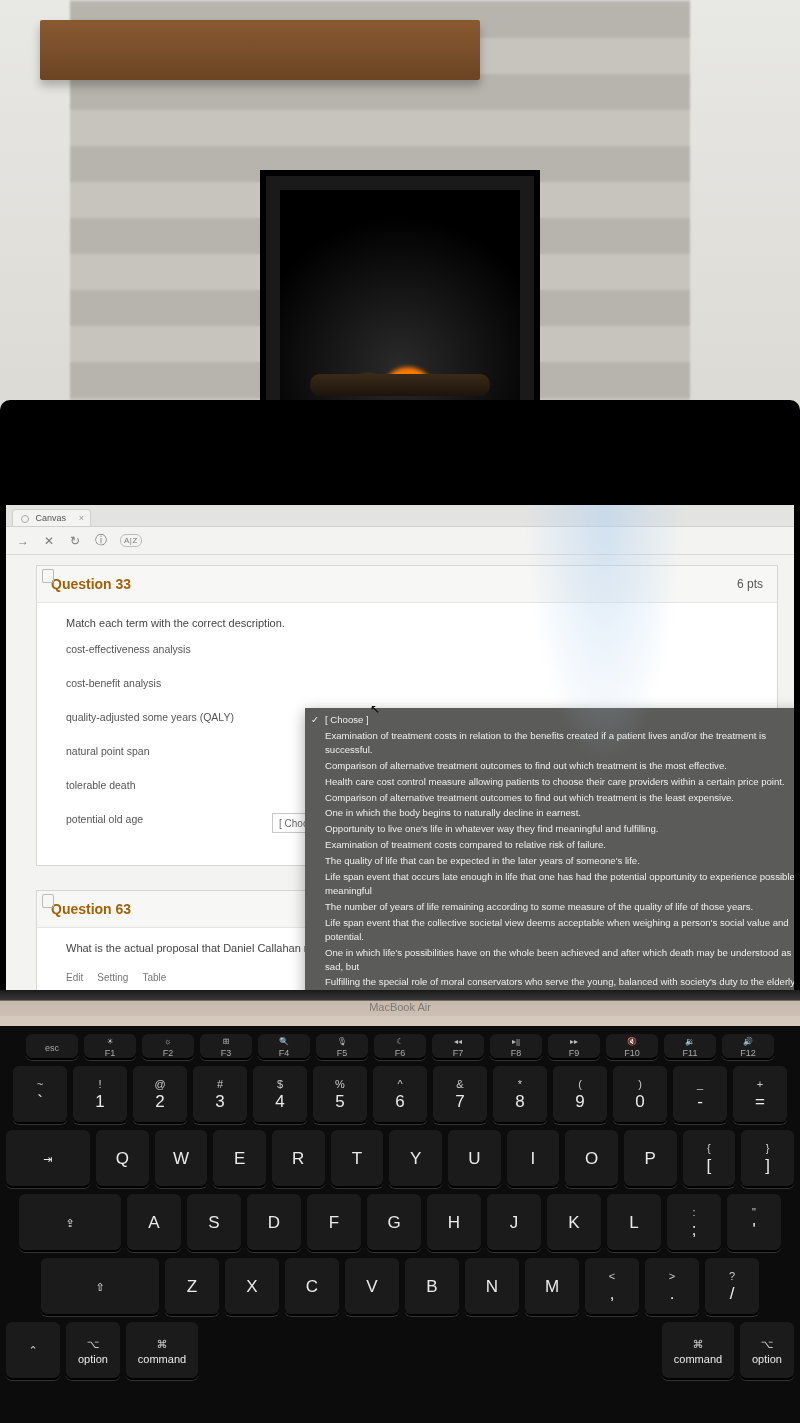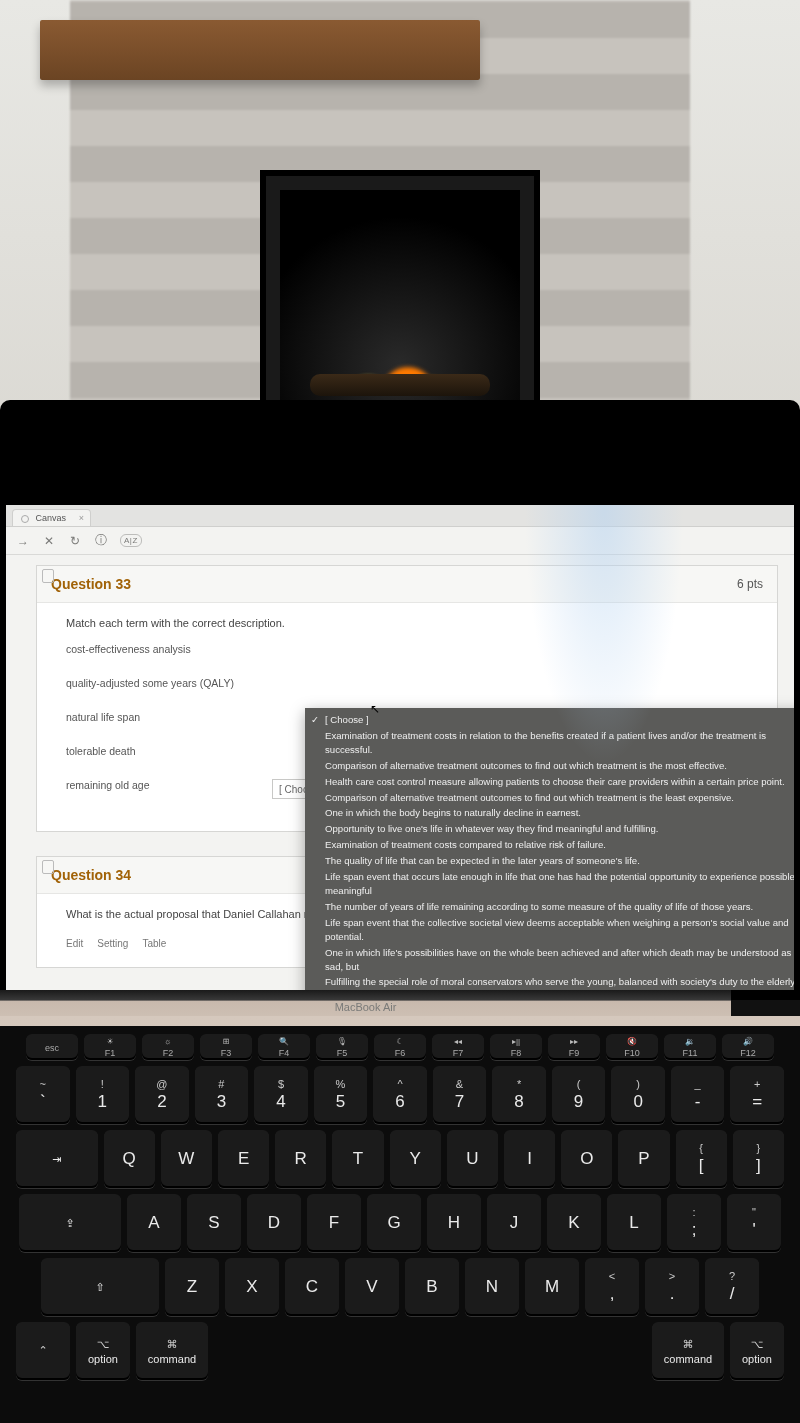--- a/index.html
+++ b/index.html
@@ -129,31 +129,31 @@
     background:#5b5b59; color:#eee; font-size:9.6px; line-height:1.45;
     padding: 4px 0; z-index: 40;
     box-shadow: 0 4px 14px rgba(0,0,0,.35);
   }
   .dropdown .opt { padding: 1px 10px 1px 20px; white-space: normal; position:relative;}
   .dropdown .opt.sel::before { content:'✓'; position:absolute; left:6px; }
   .cursor { position:absolute; left:320px; top:99px; font-size:12px; color:#000; z-index:60;}
 
   
   .hinge {
-    position:absolute; left:0; top:590px; width:731px; height:26px;
+    position:absolute; left:0; top:590px; width:800px; height:26px;
     background: linear-gradient(#1a1a1a, #3a3a3a 40%, #c8b9ad 41%, #cdbfb3);
     color:#7a7a78; font-size:11px; text-align:center; line-height:34px;
   }
   .deck {
     position:absolute; left:0; top:616px; width:800px; height:407px;
     background: linear-gradient(#d5c8bd, #c9bcb1);
   }
   .keyboard {
     position:absolute; left:0; top:10px; right:0; bottom:0;
-    background:#0c0c0c; padding: 8px 16px 0; text-align: center;
+    background:#0c0c0c; padding: 8px 6px 0; text-align: center;
   }
   .krow { display:flex; gap:6px; margin-bottom:6px; justify-content:center;}
   .key {
     background:#1b1b1b; color:#eaeaea; border-radius:6px;
     display:flex; flex-direction:column; align-items:center; justify-content:center;
     font-size:17px; box-shadow: inset 0 -2px 0 #000, 0 1px 0 #333;
     height:58px;
   }
   .krow.fn .key { height:26px; font-size:8px; color:#bbb;}
   .key .sub { font-size:9px; color:#aaa; margin-top:2px;}
@@ -209,33 +209,37 @@
             </div>
             <div class="qbody" style="position:relative;">
               <div class="prompt">Match each term with the correct description.</div>
 
               <div id="matchrows">
                   <div class="matchrow">
                     <div class="term">cost-effectiveness analysis</div>
                     <div class="choose" style="visibility: hidden;">[ Choose ]</div>
                   </div>
                   <div class="matchrow">
+                    <div class="term">cost-benefit analysis</div>
+                    <div class="choose" style="visibility: hidden;">[ Choose ]</div>
+                  </div>
+                  <div class="matchrow">
                     <div class="term">quality-adjusted some years (QALY)</div>
                     <div class="choose" style="visibility: hidden;">[ Choose ]</div>
                   </div>
                   <div class="matchrow">
-                    <div class="term">natural life span</div>
+                    <div class="term">natural point span</div>
                     <div class="choose" style="visibility: hidden;">[ Choose ]</div>
                   </div>
                   <div class="matchrow">
                     <div class="term">tolerable death</div>
                     <div class="choose" style="visibility: hidden;">[ Choose ]</div>
                   </div>
                   <div class="matchrow">
-                    <div class="term">remaining old age</div>
+                    <div class="term">potential old age</div>
                     <div class="choose" style="visibility: visible;">[ Choose ]</div>
                   </div>
                 </div>
 
               <span class="cursor">↖</span>
 
               <div class="dropdown" id="dd">
                   <div class="opt sel">[ Choose ]</div>
                   <div class="opt">Examination of treatment costs in relation to the benefits created if a patient lives and/or the treatment is successful.</div>
                   <div class="opt">Comparison of alternative treatment outcomes to find out which treatment is the most effective.</div>
@@ -254,21 +258,21 @@
             </div>
           </div>
         </div>
 
         <div style="position:relative;">
           <div class="flagcol">
               <div class="flag"></div>
             </div>
           <div class="qcard">
             <div class="qhead">
-              <span class="title">Question 34</span>
+              <span class="title">Question 63</span>
               <span class="pts">2 pts</span>
             </div>
             <div class="qbody">
               <div class="prompt">What is the actual proposal that Daniel Callahan makes in his Setting Limits treatise?</div>
               <div class="rte">
                 <span>Edit</span>
                 <span>Setting</span>
                 <span>Table</span>
               </div>
             </div>

